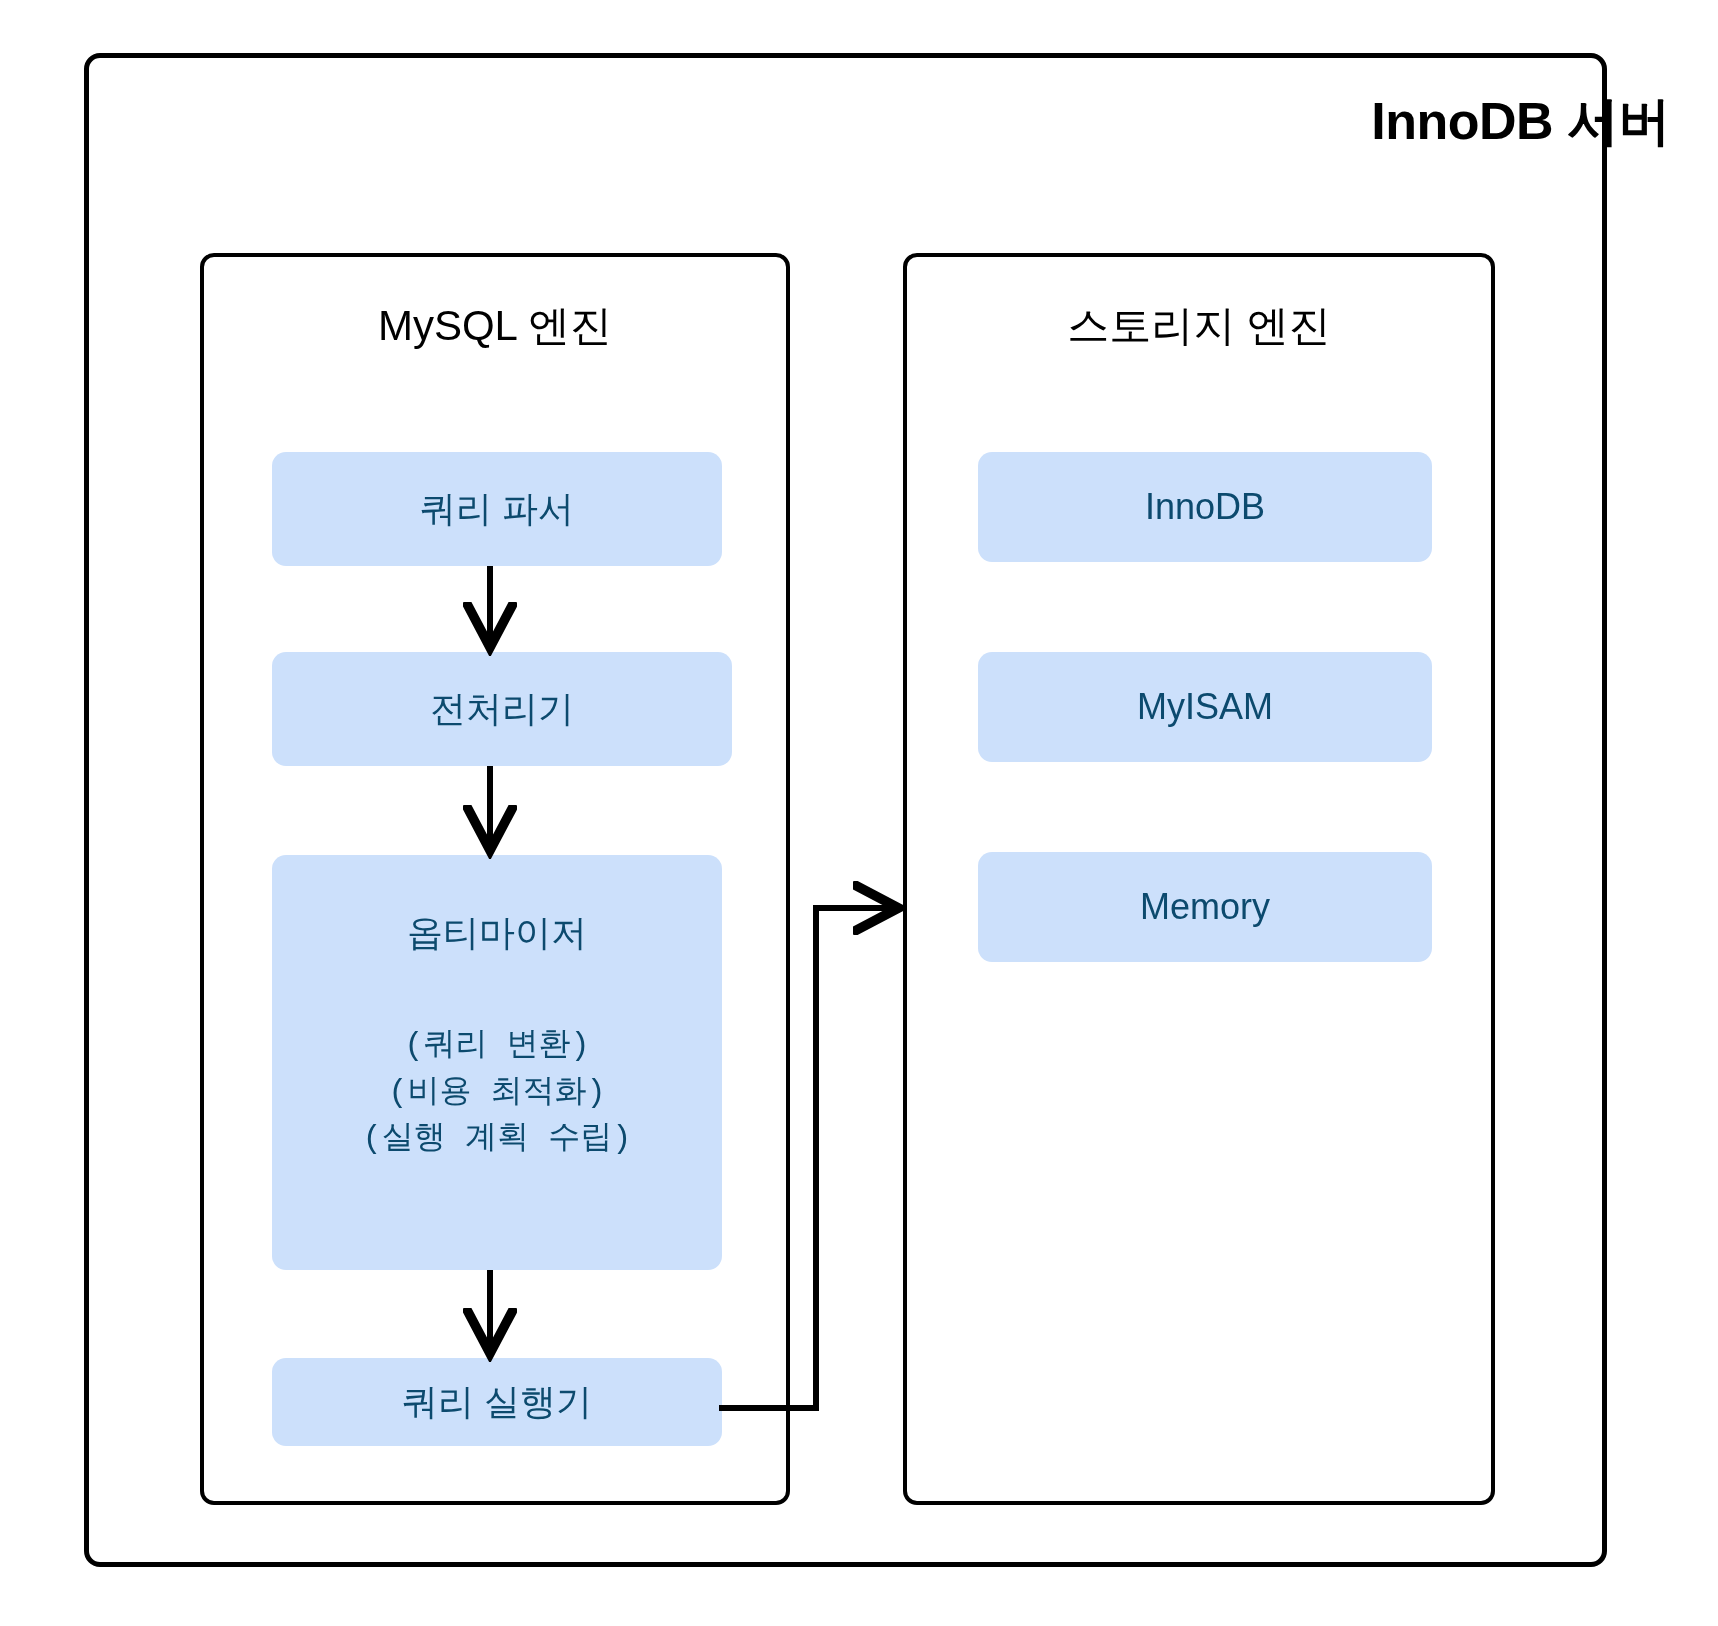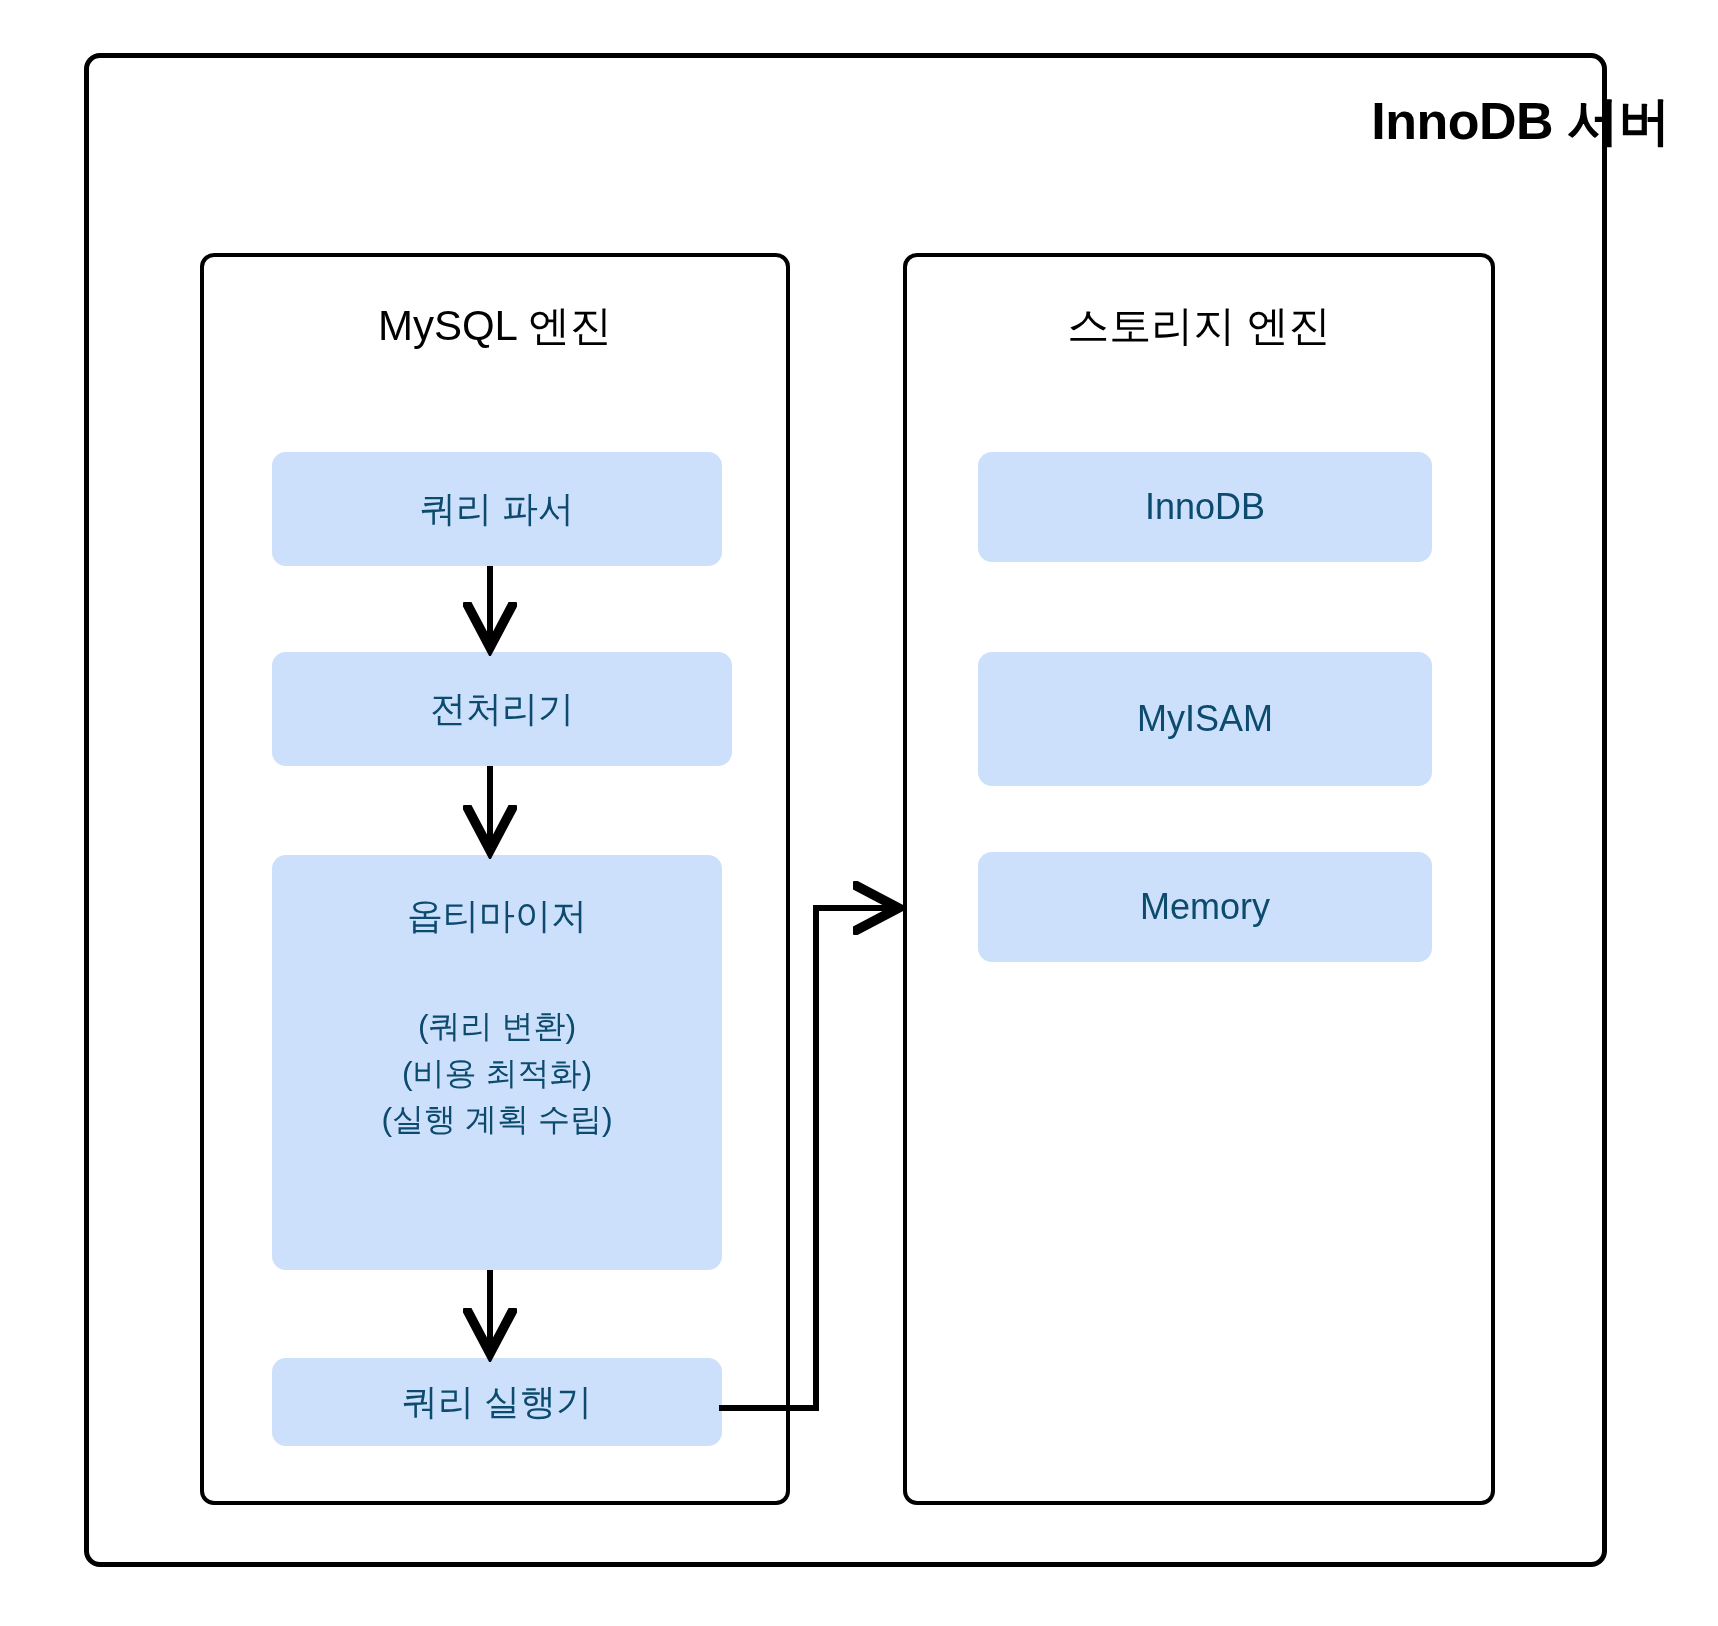--- a/index.html
+++ b/index.html
@@ -88,33 +88,33 @@
     font-size: 36px;
     line-height: 1.18;
     text-align: center;
     color: #0c4a6e;
   }
 
   
   .blk-parser       { left: 272px; top: 452px;  width: 450px; height: 114px; }
   .blk-preproc      { left: 272px; top: 652px;  width: 460px; height: 114px; }
   .blk-optimizer    { left: 272px; top: 855px;  width: 450px; height: 415px;
-                      justify-content: flex-start; padding-top: 40px; }
+                      justify-content: flex-start; padding-top: 60px; font-family: Liberation Mono, monospace; }
   .blk-executor     { left: 272px; top: 1358px; width: 450px; height: 88px; }
 
   .optimizer-title { font-size: 36px; }
   .optimizer-sub {
     margin-top: 66px;
     font-size: 32px;
     line-height: 1.45;
   }
 
   
   .blk-innodb  { left: 978px; top: 452px; width: 454px; height: 110px; }
-  .blk-myisam  { left: 978px; top: 652px; width: 454px; height: 134px; }
+  .blk-myisam  { left: 978px; top: 652px; width: 454px; height: 110px; }
   .blk-memory  { left: 978px; top: 852px; width: 454px; height: 110px; }
 
   
   .connectors {
     position: absolute;
     left: 0;
     top: 0;
     width: 1718px;
     height: 1626px;
     pointer-events: none;

